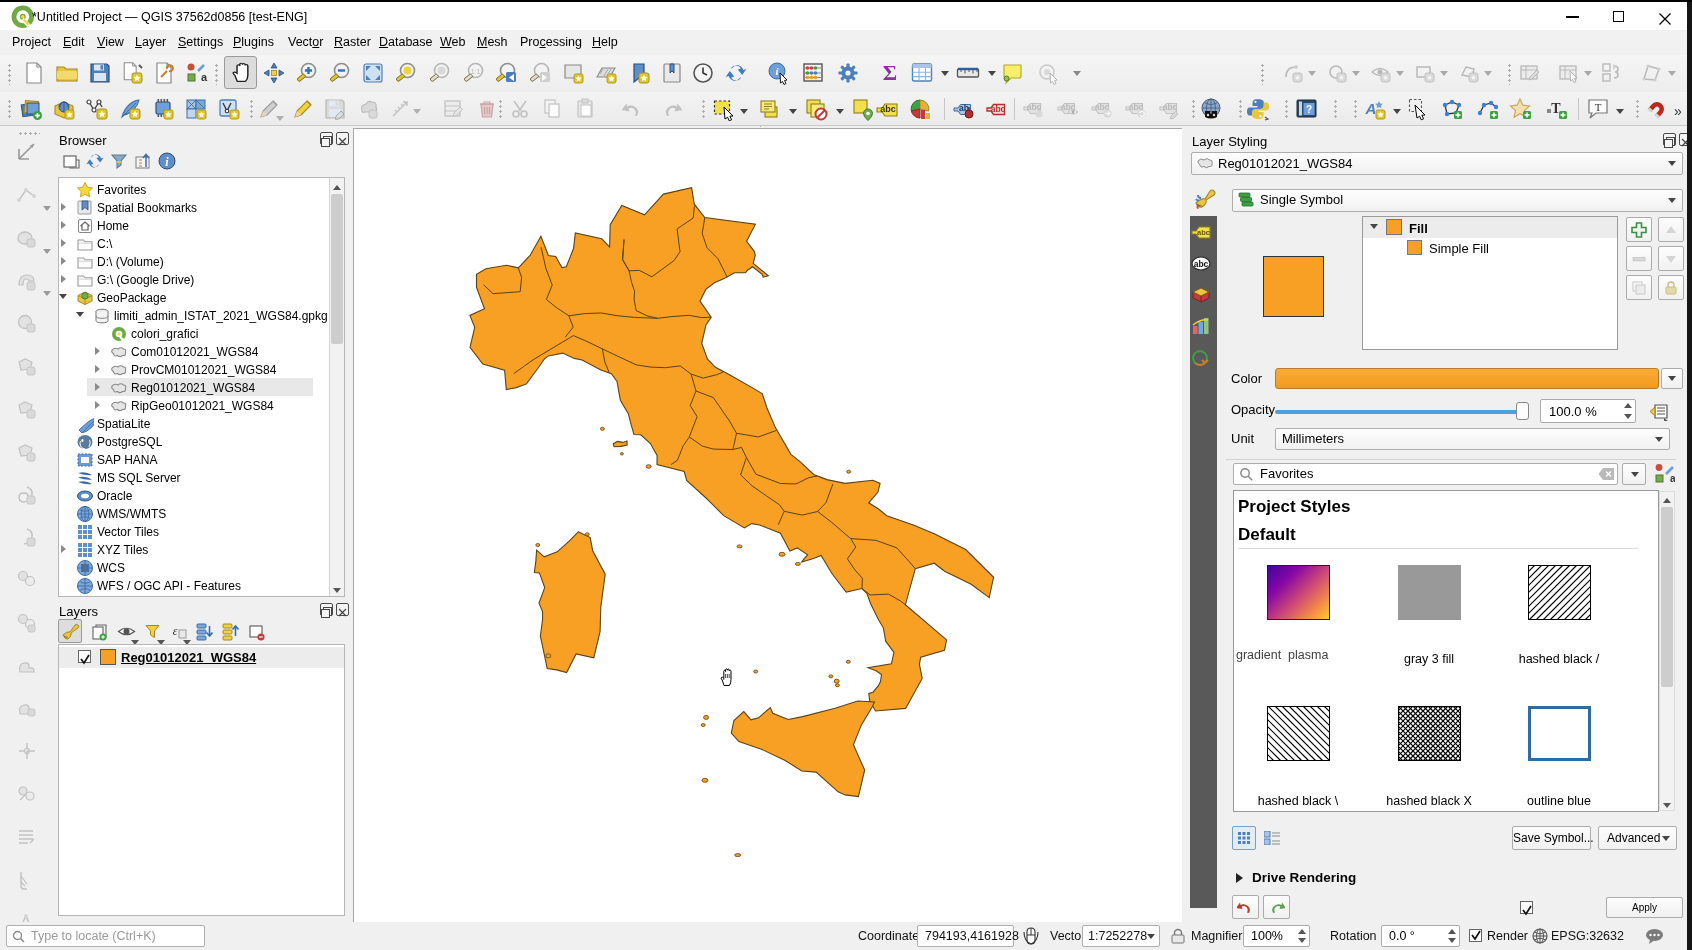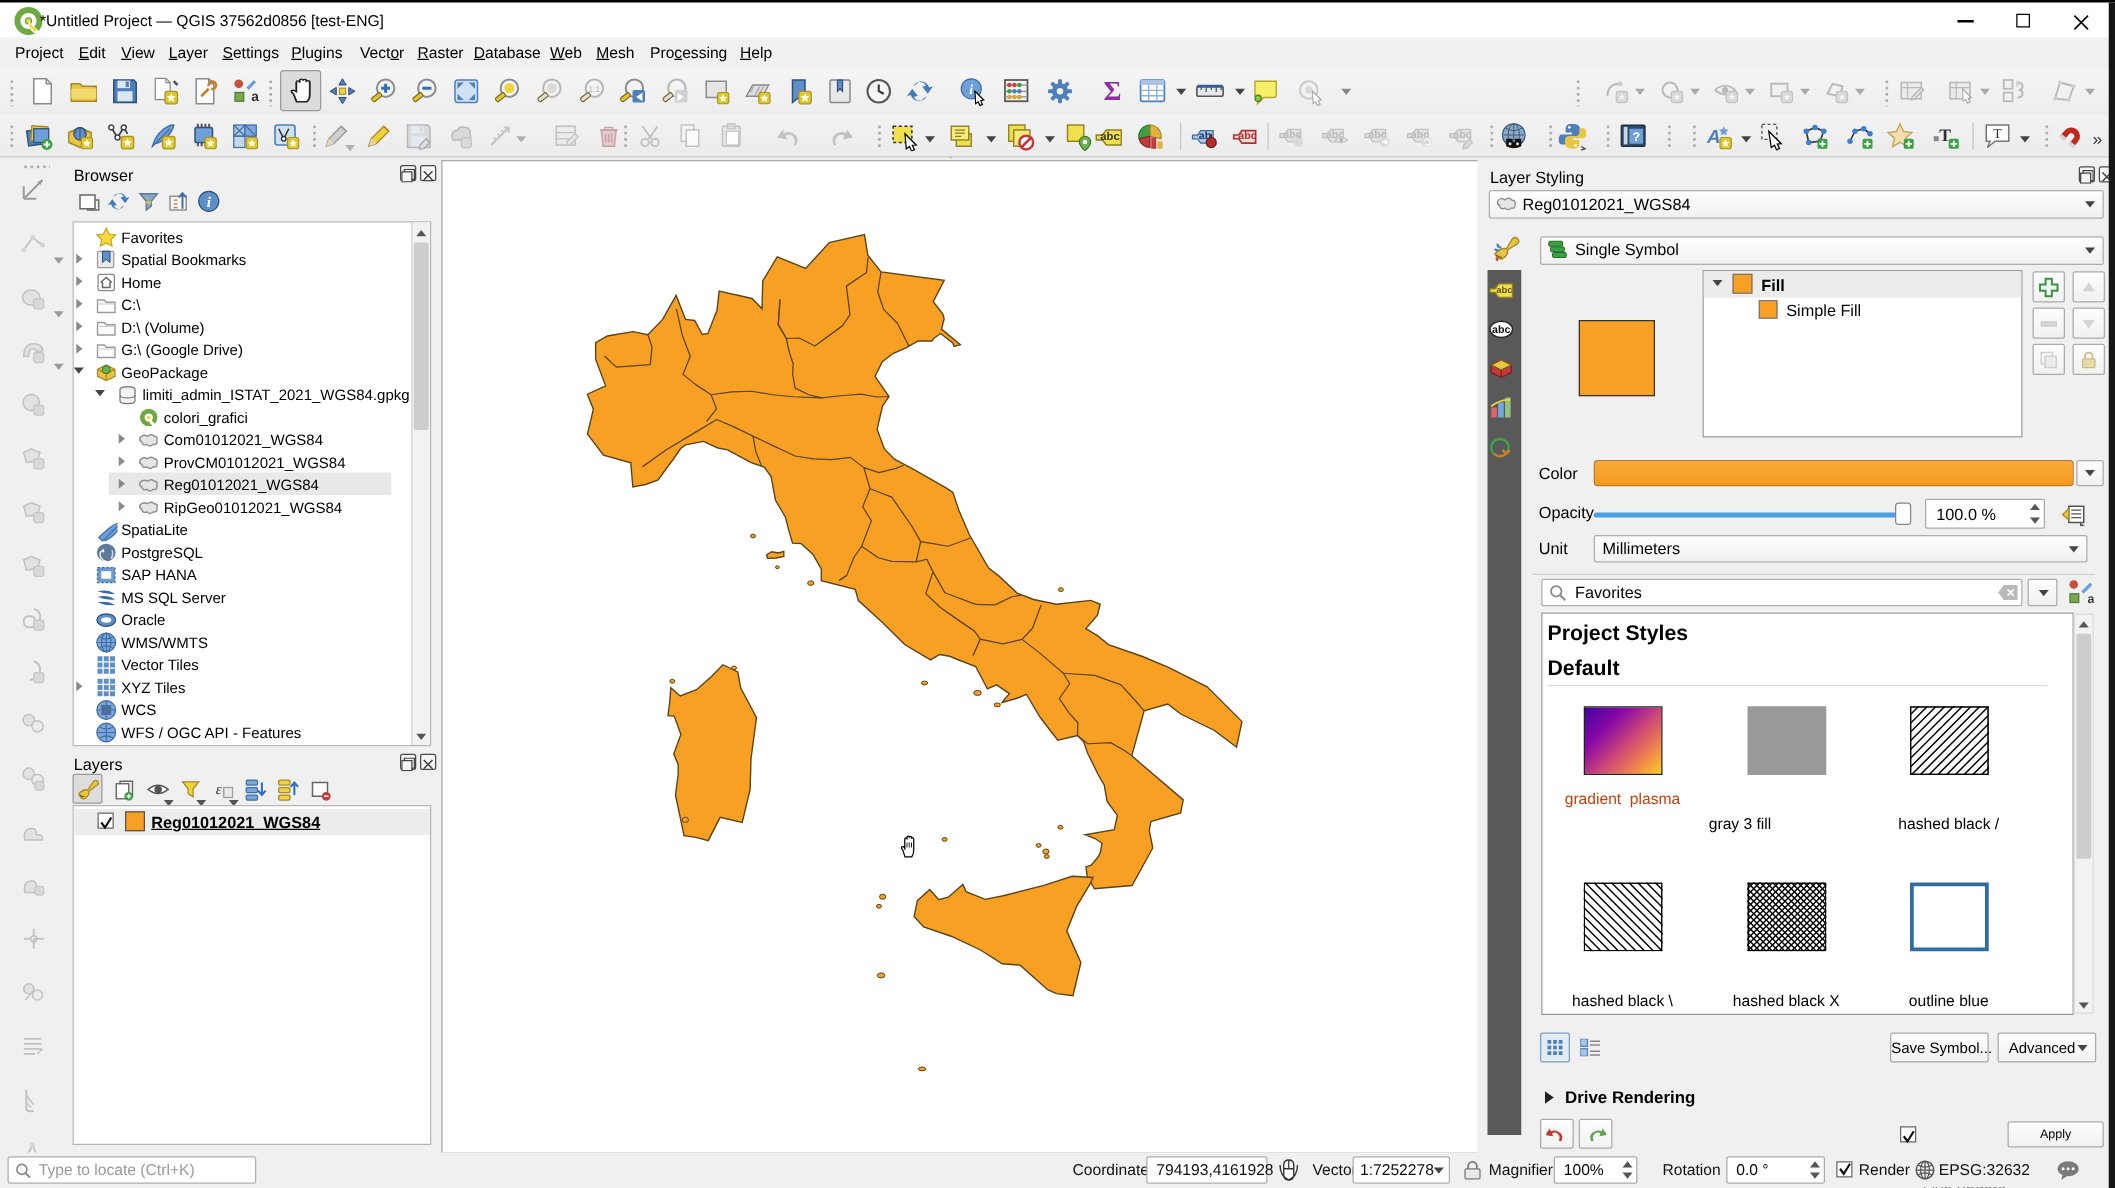--- a/index.html
+++ b/index.html
@@ -1168,22 +1168,22 @@
           <line x1="71" y1="55" x2="126" y2="0"></line>
           <line x1="78" y1="55" x2="133" y2="0"></line>
           <line x1="85" y1="55" x2="140" y2="0"></line>
           <line x1="92" y1="55" x2="147" y2="0"></line>
           <line x1="99" y1="55" x2="154" y2="0"></line>
           <line x1="106" y1="55" x2="161" y2="0"></line>
           <line x1="113" y1="55" x2="168" y2="0"></line>
         </g>
         <rect x="0.5" y="0.5" width="62" height="54" fill="none" stroke="#000"></rect>
       </svg></div>
-<div class="abs" style="left:50px;top:504px;width:124px;text-align:center;font-size:12.5px;color:#c2410c">gradient&nbsp;&nbsp;plasma</div>
-<div class="abs" style="left:181px;top:524px;width:124px;text-align:left;font-size:12.5px;color:#000">gray 3 fill</div>
+<div class="abs" style="left:50px;top:520px;width:124px;font-size:12.5px;color:#404040">gradient&nbsp;&nbsp;plasma</div>
+<div class="abs" style="left:181px;top:524px;width:124px;text-align:center;font-size:12.5px;color:#000">gray 3 fill</div>
 <div class="abs" style="left:311px;top:524px;width:124px;text-align:center;font-size:12.5px;color:#000">hashed black /</div>
 <div class="icon" style="left:81px;top:578px;width:63px;height:55px"><svg width="63" height="55" viewBox="0 0 63 55">
         <rect x="0.5" y="0.5" width="62" height="54" fill="#fff" stroke="#000"></rect>
         <g stroke="#000" stroke-width="1.2">
           <line x1="-55" y1="0" x2="0" y2="55"></line>
           <line x1="-48" y1="0" x2="7" y2="55"></line>
           <line x1="-41" y1="0" x2="14" y2="55"></line>
           <line x1="-34" y1="0" x2="21" y2="55"></line>
           <line x1="-27" y1="0" x2="28" y2="55"></line>
           <line x1="-20" y1="0" x2="35" y2="55"></line>

